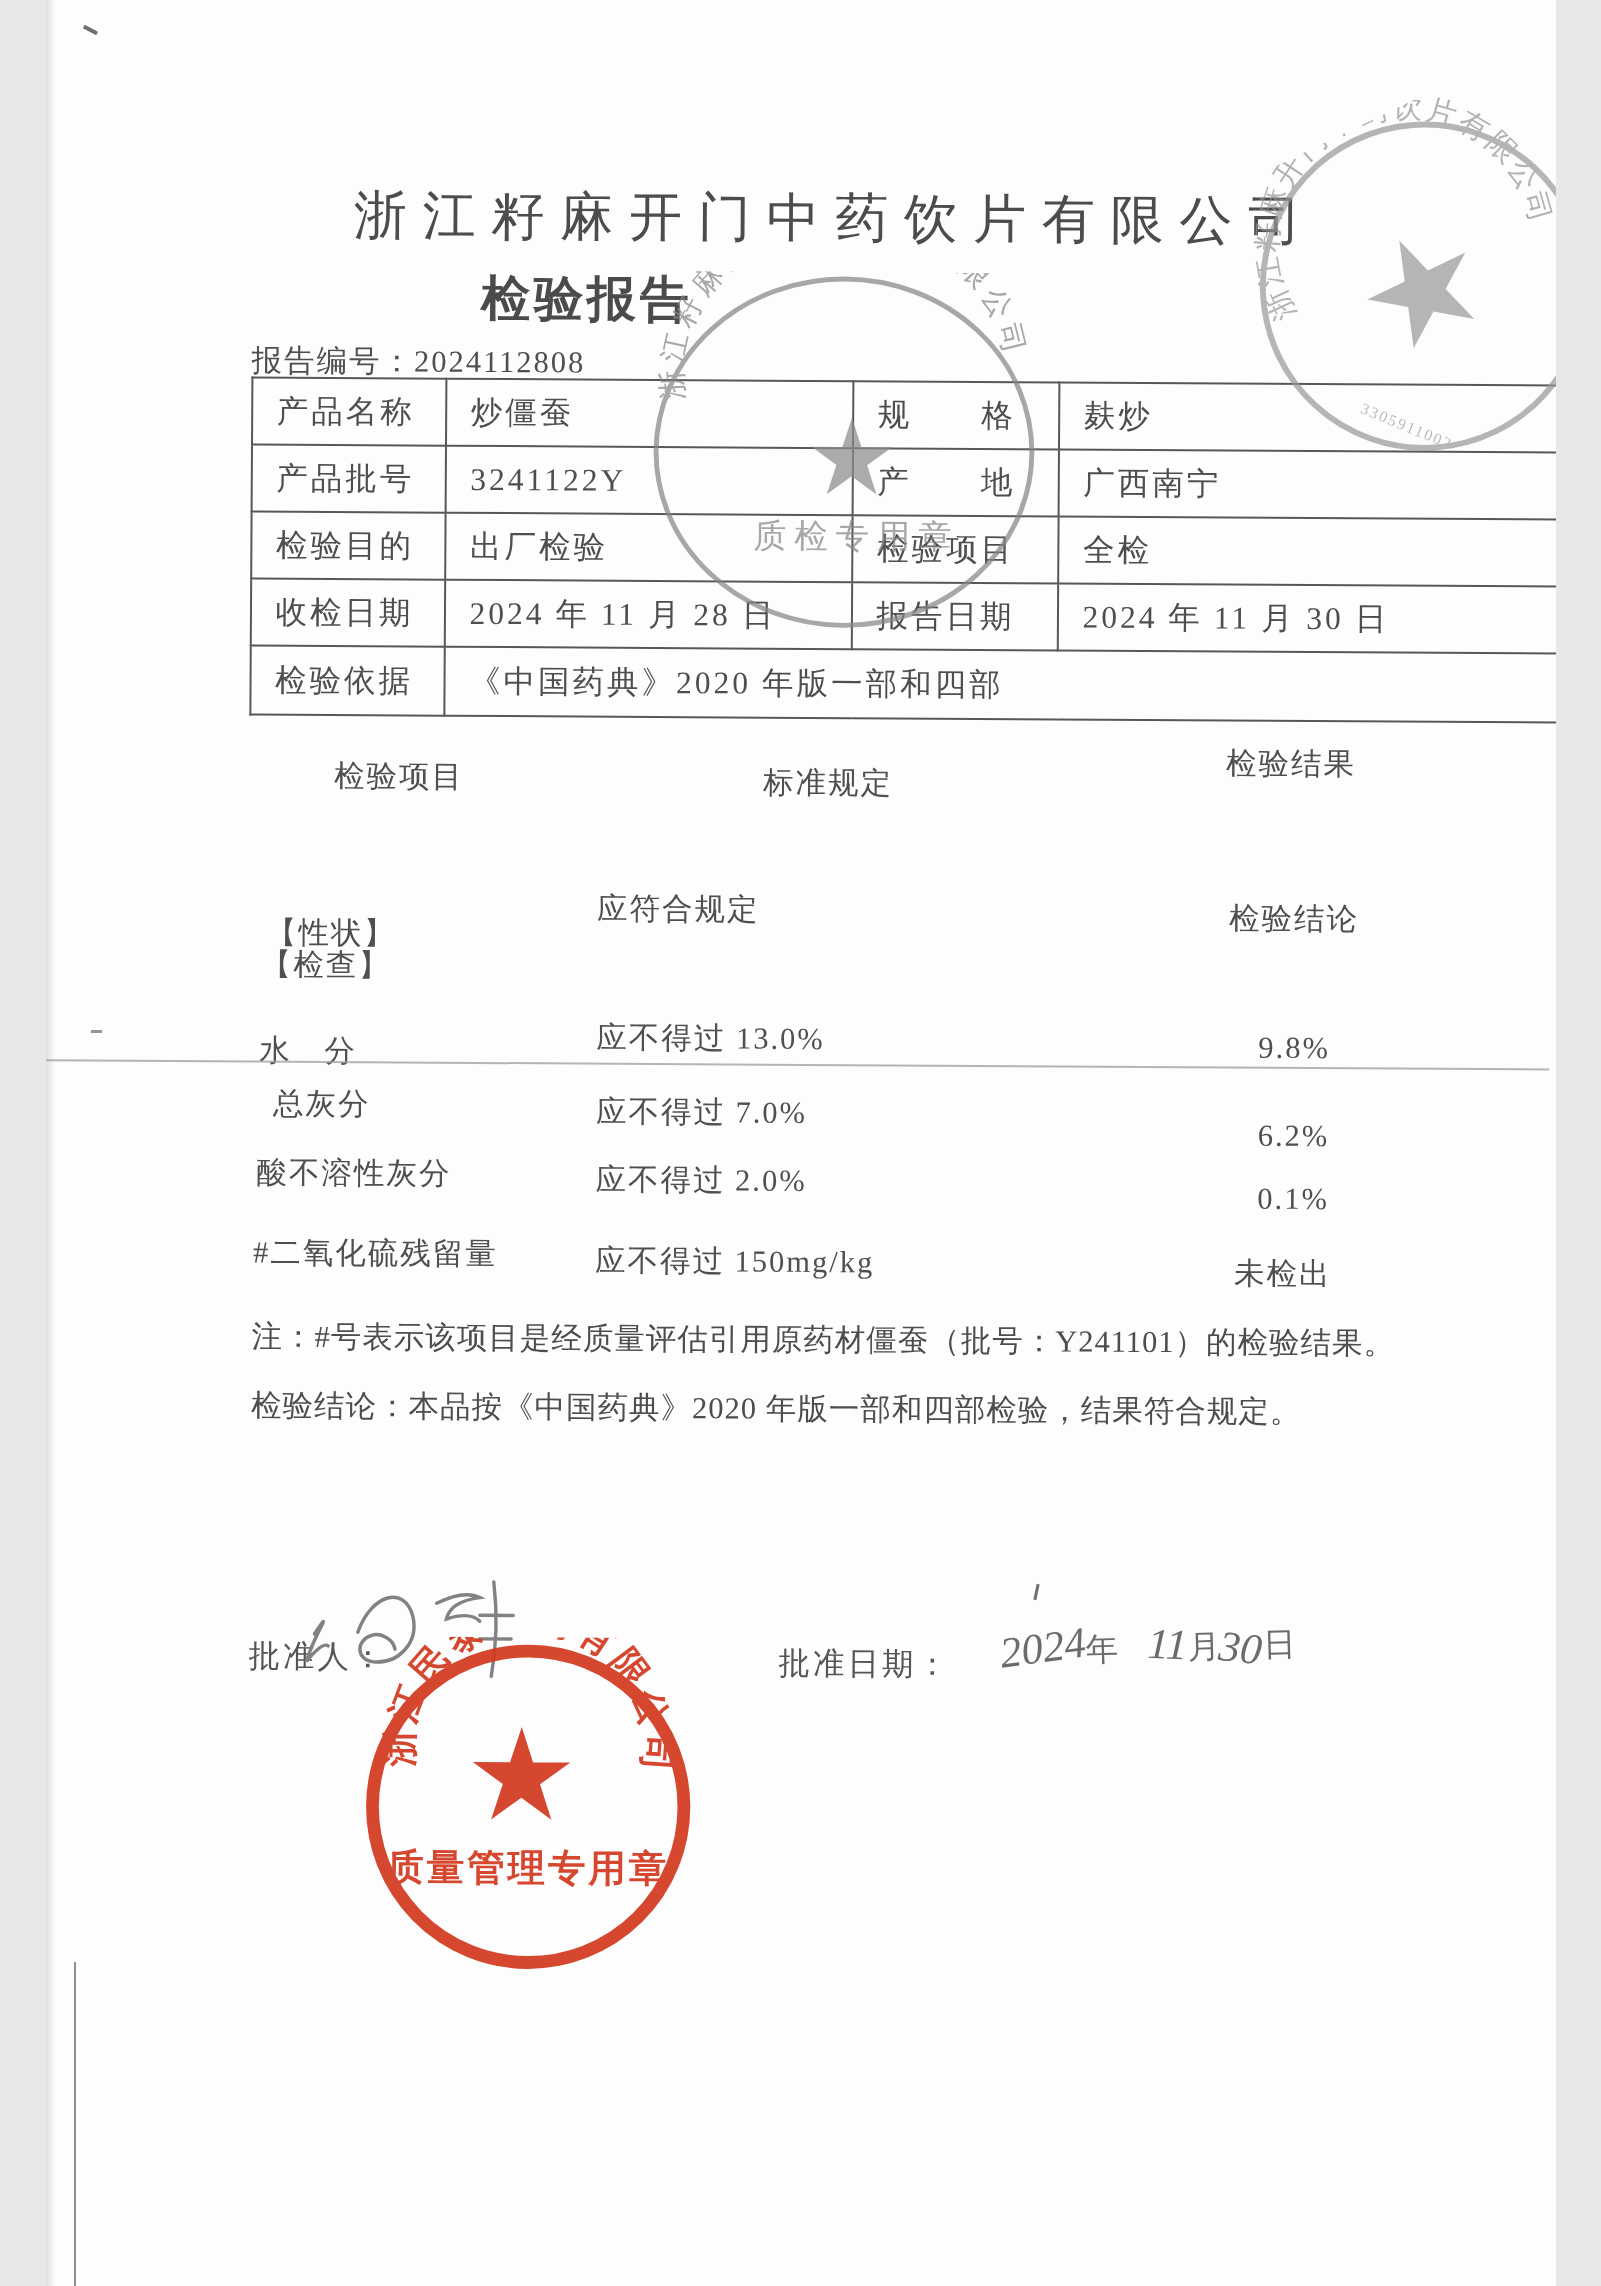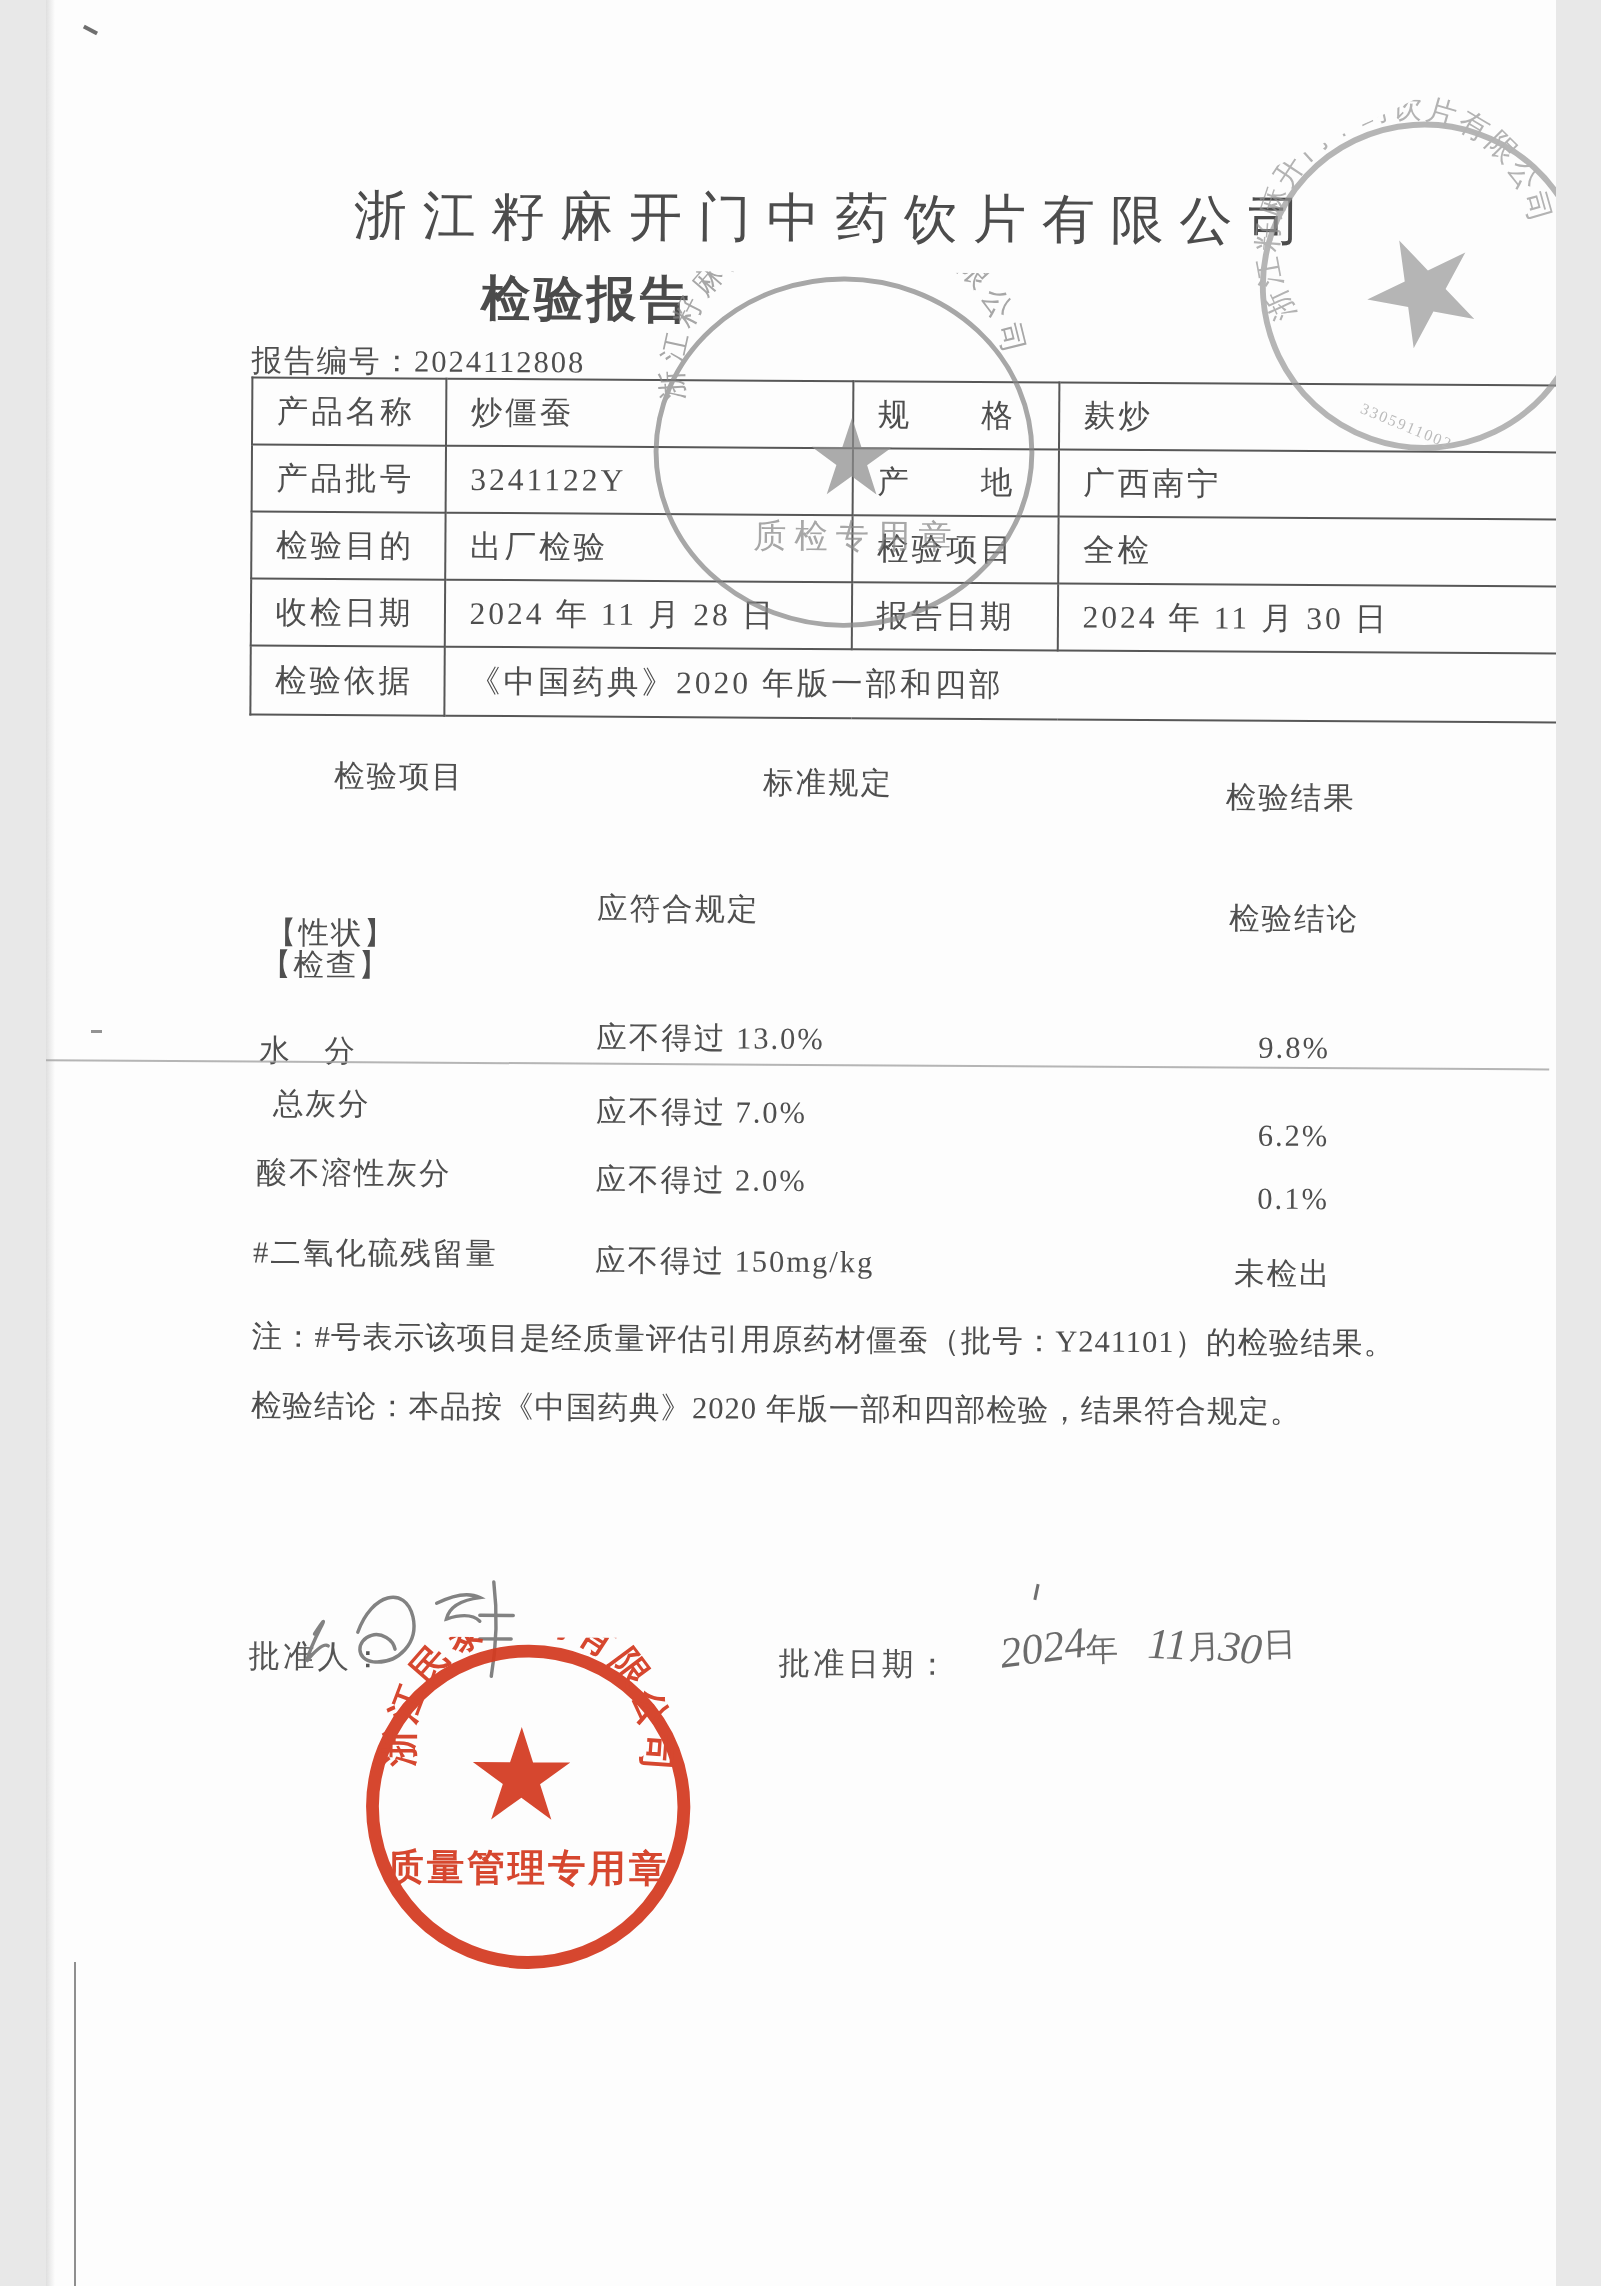--- a/index.html
+++ b/index.html
@@ -116,21 +116,21 @@
       <path id="coArc" d="M 47 152 A 130 130 0 1 1 303 152" fill="none"></path>
       <text font-size="30" fill="#949494" letter-spacing="3">
         <textPath href="#coArc" startOffset="8">浙江籽麻开门中药饮片有限公司</textPath>
       </text>
       <path d="M0,-100 L22.45,-30.9 L95.11,-30.9 L36.33,11.8 L58.78,80.9 L0,38.2 L-58.78,80.9 L-36.33,11.8 L-95.11,-30.9 L-22.45,-30.9 Z" transform="translate(172,180) scale(0.58)" fill="#979797"></path>
       <text x="60" y="262" font-size="16" fill="#a0a0a0" letter-spacing="2" transform="rotate(48 60 262)">3305911002</text>
     </svg>
 
     <div class="r-cell" style="left:292px;top:755px;">检验项目</div>
     <div class="r-cell" style="left:721px;top:759px;">标准规定</div>
-    <div class="r-cell" style="left:1184px;top:771px;">检验结果</div>
+    <div class="r-cell" style="left:1184px;top:737px;">检验结果</div>
 
     <div class="r-cell" style="left:225px;top:912px;">【性状】</div>
     <div class="r-cell" style="left:556px;top:886px;">应符合规定</div>
     <div class="r-cell" style="left:1188px;top:892px;">检验结论</div>
 
     <div class="r-cell" style="left:220px;top:944px;">【检查】</div>
 
     <div class="r-cell" style="left:219px;top:1006px;margin-top:24px;">水　分</div>
     <div class="r-cell" style="left:556px;top:1015px;">应不得过 13.0%</div>
     <div class="r-cell" style="left:1218px;top:1024px;">9.8%</div>

